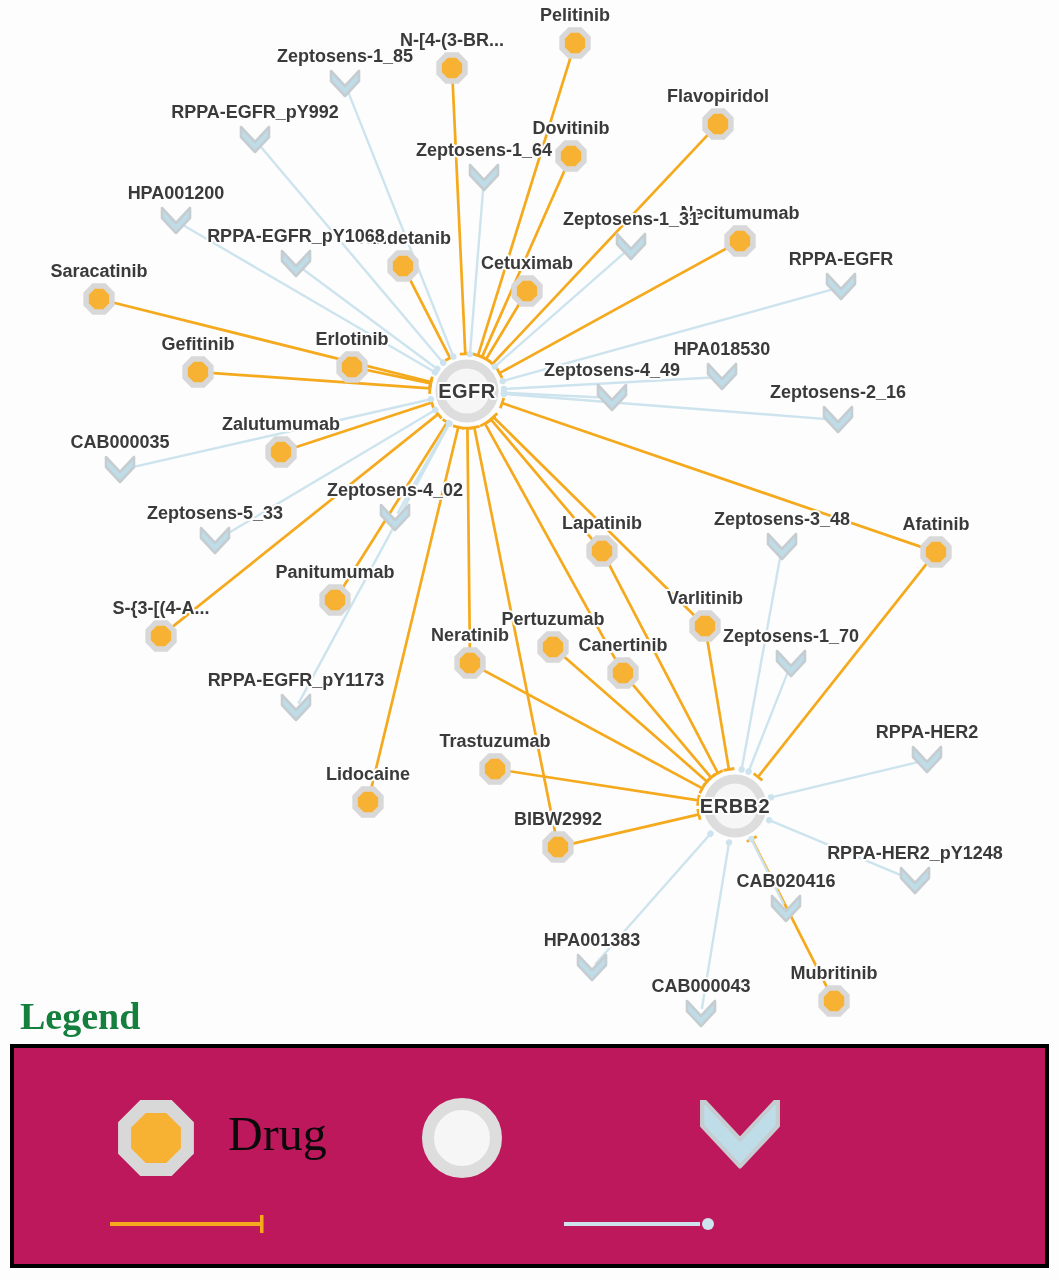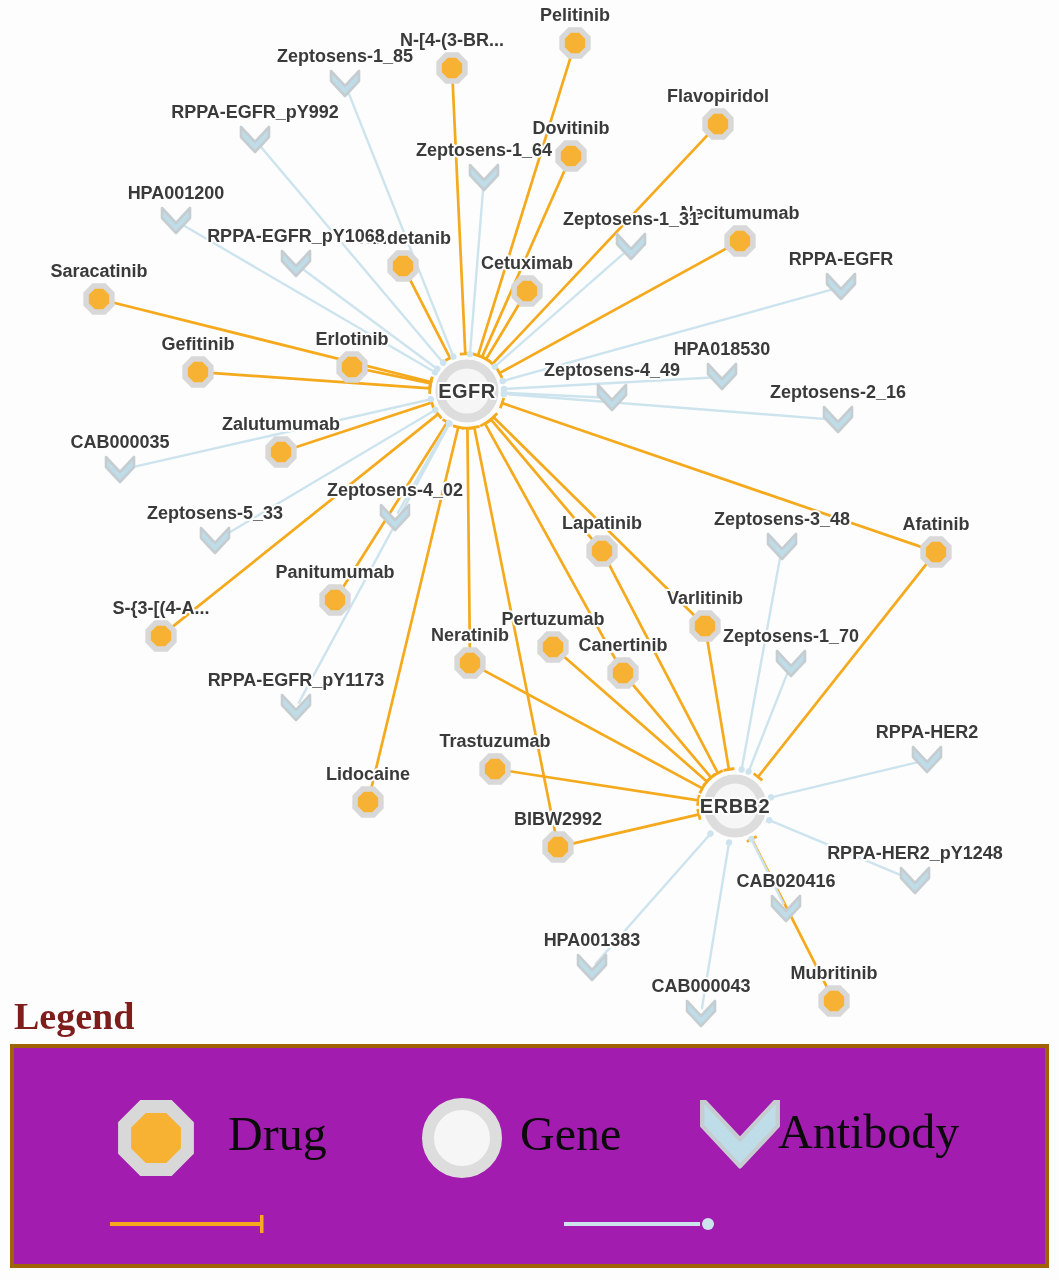--- a/index.html
+++ b/index.html
@@ -1,21 +1,21 @@
 <!DOCTYPE html>
 <html style="--drug-fill: #F8B233; --drug-edge: #F5A91C; --node-ring: #D8D8D8; --gene-fill: #F6F6F6; --gene-ring: #DDDDDD; --antibody-fill: #BEDDE9; --antibody-stroke: #C6CDD1; --antibody-edge: #CDE4EE;"><head>
 <meta charset="utf-8">
 <style>
   html,body{margin:0;padding:0;background:#fff;}
   #stage{position:relative;width:1059px;height:1280px;overflow:hidden;background:#FDFDFD;font-family:"Liberation Sans",sans-serif;}
   #network-svg{position:absolute;left:0;top:0;}
   text.node-label{font:bold 18px "Liberation Sans",sans-serif;fill:#3A3A3A;text-anchor:middle;paint-order:stroke;stroke:#FDFDFD;stroke-width:4px;stroke-linejoin:round;}
   text.gene-label{font:bold 20px "Liberation Sans",sans-serif;letter-spacing:.5px;}
-  .legend-title{position:absolute;left:14px;top:994px;font:bold 38px "Liberation Serif",serif;color:#7f1d1d;z-index:2;}
-  .legend-box{position:absolute;left:10px;top:1044px;width:1031px;height:216px;border:4px solid #a16207;background:#a21caf;z-index:2;}
+  .legend-title{position:absolute;left:20px;top:994px;font:bold 38px "Liberation Serif",serif;color:#15803d;z-index:2;}
+  .legend-box{position:absolute;left:10px;top:1044px;width:1031px;height:216px;border:4px solid #000000;background:#be185d;z-index:2;}
   .legend-box .abs{position:absolute;}
   .lg-label{font:400 48px "Liberation Serif",serif;color:#0A0A0A;white-space:nowrap;}
   .lg-small{font:400 36px "Liberation Serif",serif;color:#0A0A0A;white-space:nowrap;}
   .lg-drug-icon{left:86px;top:34px;}
   .lg-drug-label{left:214px;top:58px;}
   .lg-gene-icon{left:400px;top:42px;}
   .lg-gene-label{left:506px;top:58px;}
   .lg-antibody-icon{left:684px;top:52px;}
   .lg-antibody-label{left:764px;top:56px;}
   .lg-drug-line{left:94px;top:164px;}
@@ -289,26 +289,24 @@
 
   <div class="legend-box">
     <svg class="abs lg-drug-icon" width="112" height="112">
       <polygon class="lg-oct" transform="translate(56,56)" points="31.4,13 13,31.4 -13,31.4 -31.4,13 -31.4,-13 -13,-31.4 13,-31.4 31.4,-13"></polygon>
     </svg>
     <span class="abs lg-label lg-drug-label">Drug</span>
 
     <svg class="abs lg-gene-icon" width="96" height="96">
       <circle class="lg-circle" cx="48" cy="48" r="34"></circle>
     </svg>
-    <span class="abs lg-label lg-gene-label">Gene</span>
 
     <svg class="abs lg-antibody-icon" width="84" height="76">
       <path class="lg-chev" transform="translate(42,34) scale(2.7)" d="M -14 -13 L 0 2 L 14 -13 L 14 -3 L 0 12 L -14 -3 Z"></path>
     </svg>
-    <span class="abs lg-label lg-antibody-label">Antibody</span>
 
     <svg class="abs lg-drug-line" width="170" height="24">
       <line class="lg-dline" x1="2" y1="12" x2="152" y2="12"></line>
       <rect class="lg-dtee" x="152" y="3" width="3.5" height="18"></rect>
     </svg>
 
     <svg class="abs lg-ab-line" width="165" height="24">
       <line class="lg-aline" x1="2" y1="12" x2="138" y2="12"></line>
       <circle class="lg-adot" cx="146" cy="12" r="6"></circle>
     </svg>

